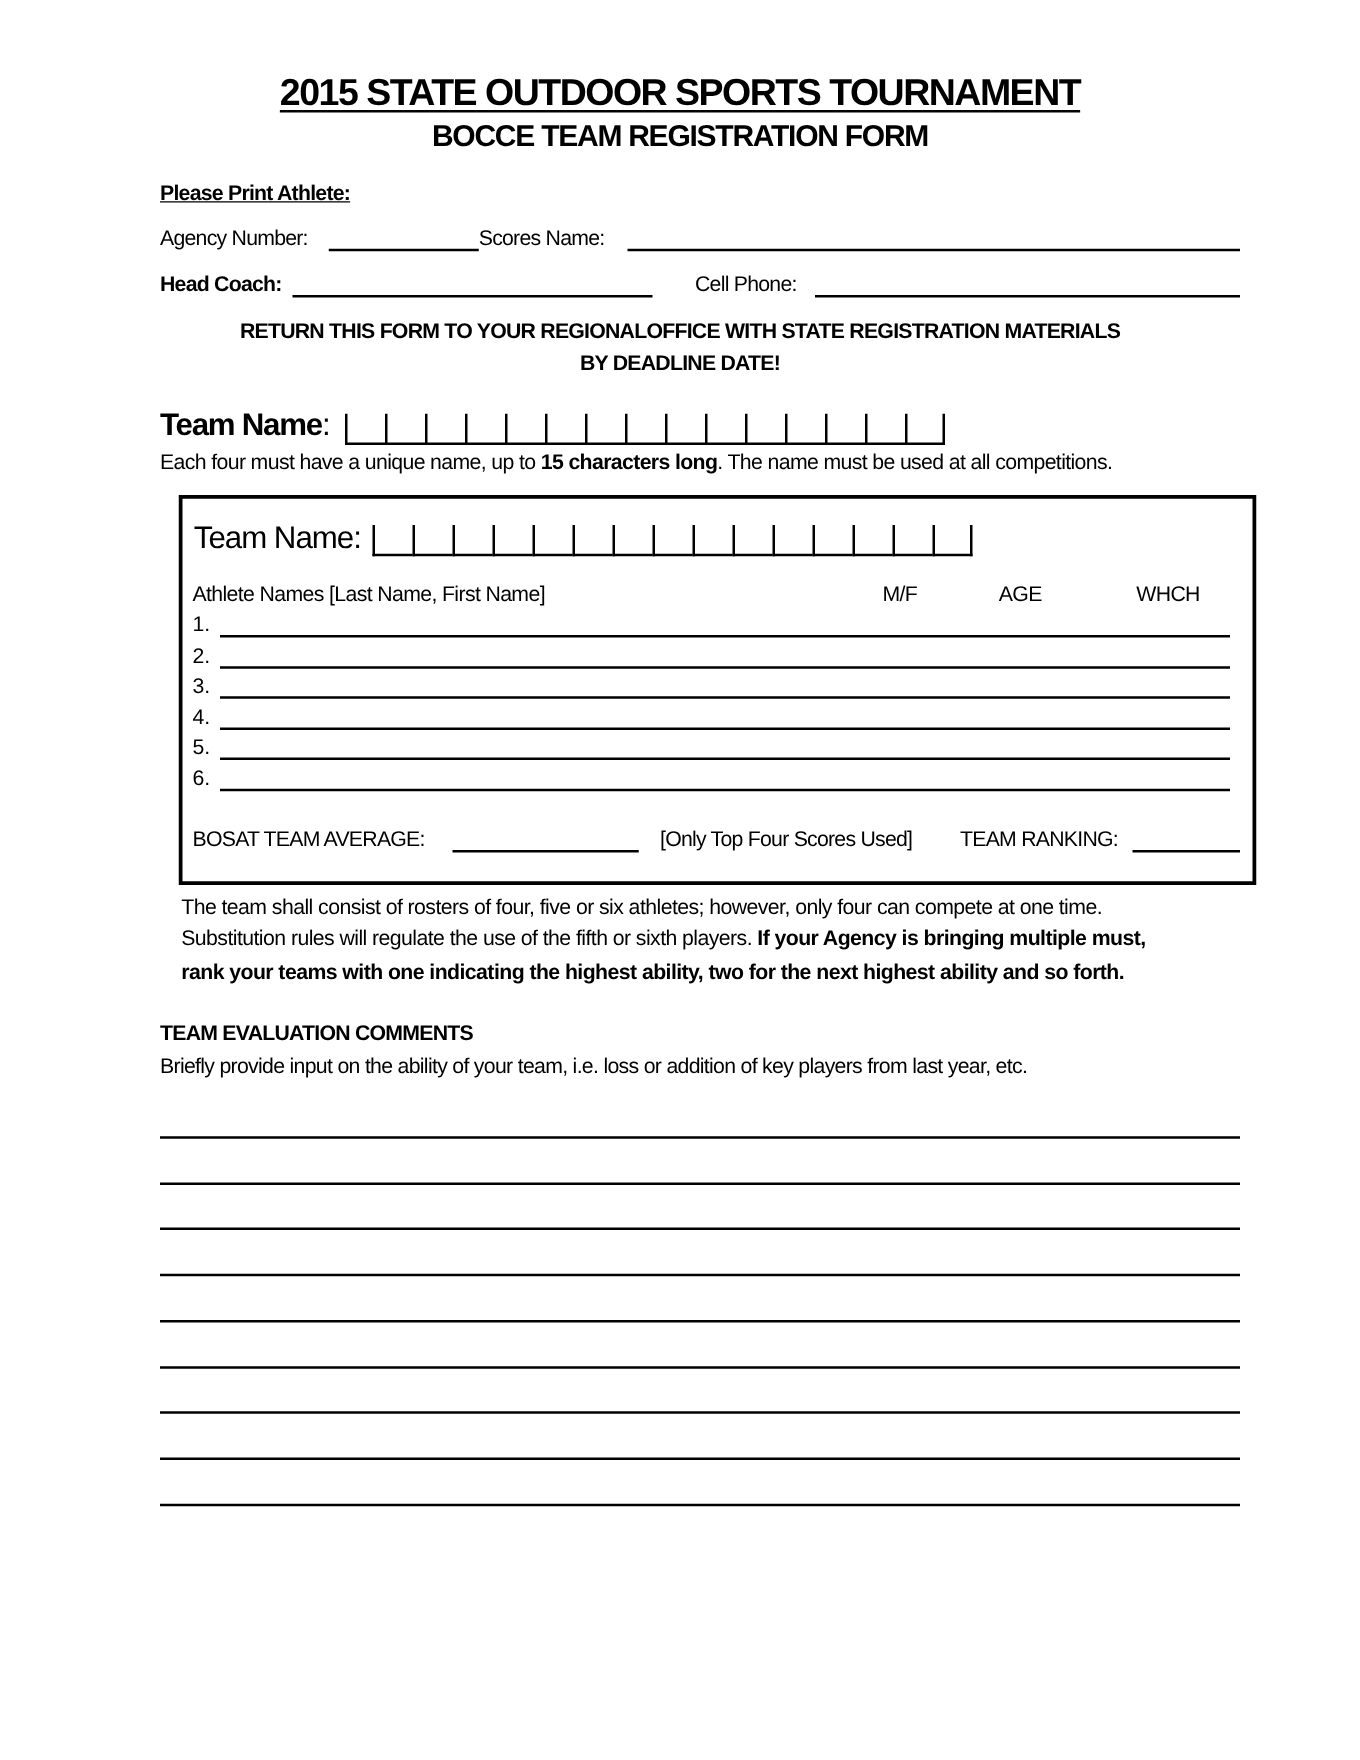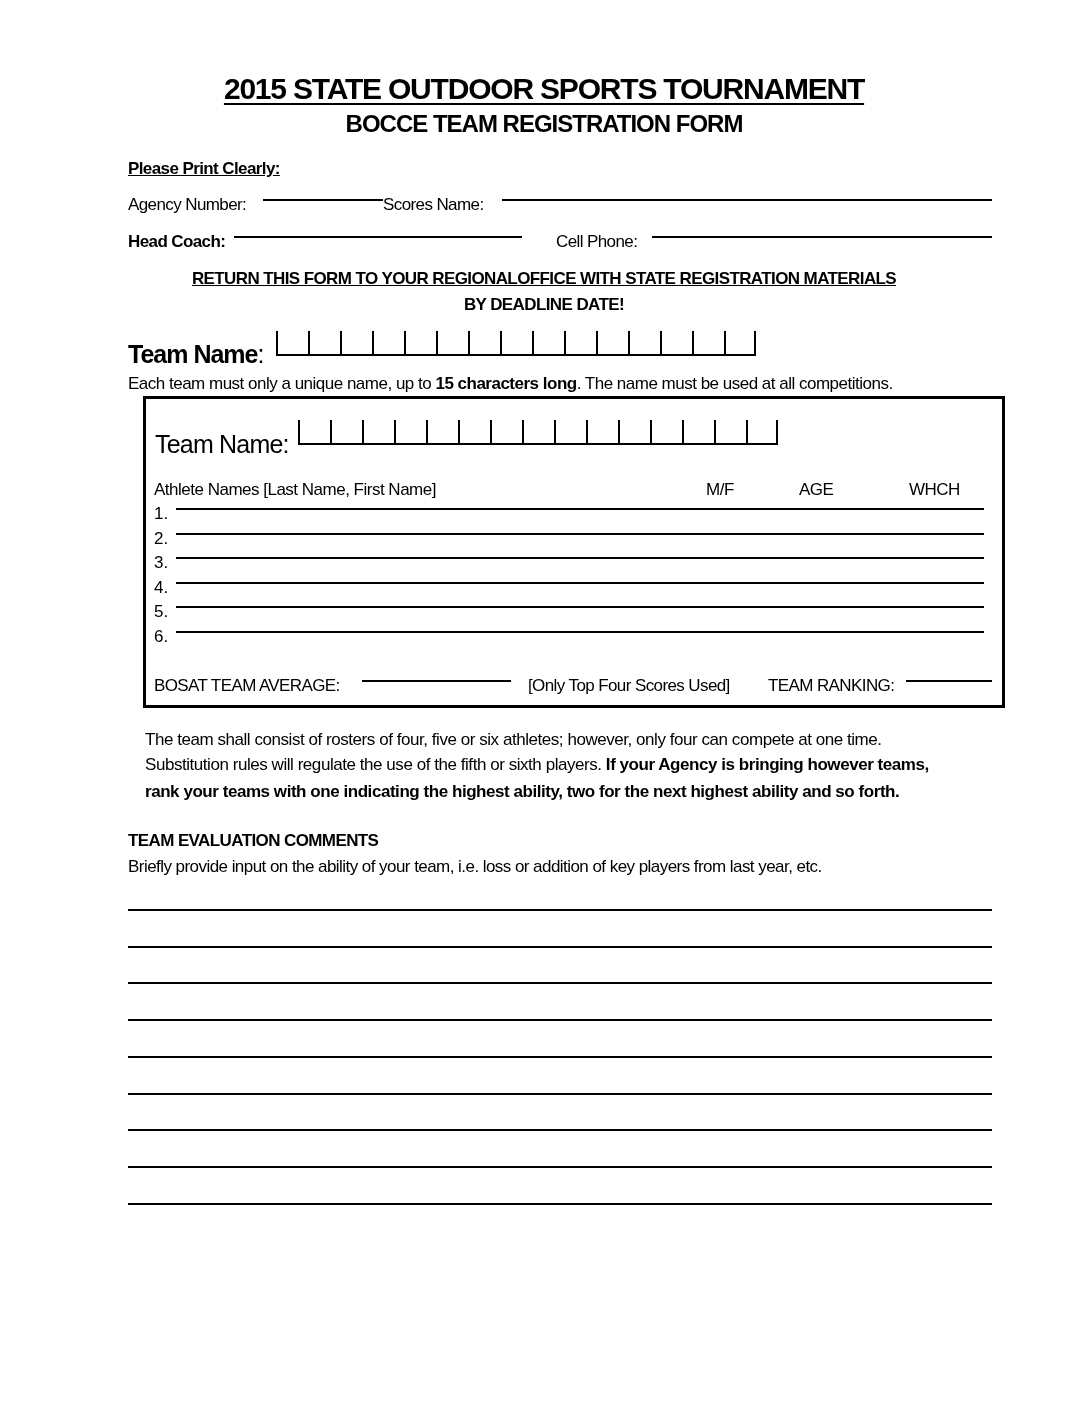--- a/index.html
+++ b/index.html
@@ -1,18 +1,18 @@
 <!DOCTYPE html>
 <html><head>
 <meta charset="utf-8">
 <style>
   html, body { margin:0; padding:0; background:#ffffff; }
   body { width:1088px; height:1408px; position:relative; overflow:hidden;
          font-family:"Liberation Sans", sans-serif; color:#000; }
-  .abs { position:absolute; white-space:nowrap;margin-top:14px; }
+  .abs { position:absolute; white-space:nowrap; }
   .title { left:0; width:1088px; top:58px; text-align:center; font-weight:bold; font-size:30px;
            letter-spacing:-1.2px; }
   .title span { text-decoration:underline; text-decoration-thickness:2px; text-underline-offset:4px; }
   .subtitle { left:0; width:1088px; top:96px; text-align:center; font-weight:bold; font-size:24px; letter-spacing:-1px; }
   .print { left:128px; top:145px; font-weight:bold; font-size:17px; text-decoration:underline; letter-spacing:-0.6px; }
   .lbl { font-size:17px; letter-spacing:-0.6px; }
   .line { position:absolute; border-bottom:2px solid #000; height:0; }
   .notice { left:0; width:1088px; text-align:center; font-weight:bold; font-size:17px; letter-spacing:-0.6px; }
   .teamname-big { left:128px; top:326px; font-weight:bold; font-size:25px; letter-spacing:-1px; }
   .boxes { position:absolute; display:flex; }
@@ -28,33 +28,33 @@
   .eval-h { left:128px; top:817px; font-weight:bold; font-size:17px; letter-spacing:-0.6px;text-align:center; }
   .eval-d { left:128px; top:843px; font-size:17px; letter-spacing:-0.55px; }
   .cline { position:absolute; left:128px; width:864px; border-bottom:2px solid #000; height:0; }
 </style>
 </head>
 <body>
 
 <div class="abs title"><span>2015 STATE OUTDOOR SPORTS TOURNAMENT</span></div>
 <div class="abs subtitle">BOCCE TEAM REGISTRATION FORM</div>
 
-<div class="abs print">Please Print Clearly:</div>
+<div class="abs print">Please Print Athlete:</div>
 
 <div class="abs lbl" style="left:128px;top:181px;">Agency Number:</div>
 <div class="line" style="left:263px;top:199px;width:120px;"></div>
 <div class="abs lbl" style="left:383px;top:181px;">Scores Name:</div>
 <div class="line" style="left:502px;top:199px;width:490px;"></div>
 
 <div class="abs lbl" style="left:128px;top:218px;font-weight:bold;">Head Coach:</div>
 <div class="line" style="left:234px;top:236px;width:288px;"></div>
 <div class="abs lbl" style="left:556px;top:218px;">Cell Phone:</div>
 <div class="line" style="left:652px;top:236px;width:340px;"></div>
 
-<div class="abs notice" style="top:255px;text-decoration:underline;">RETURN THIS FORM TO YOUR REGIONALOFFICE WITH STATE REGISTRATION MATERIALS</div>
+<div class="abs notice" style="top:255px;">RETURN THIS FORM TO YOUR REGIONALOFFICE WITH STATE REGISTRATION MATERIALS</div>
 <div class="abs notice" style="top:281px;">BY DEADLINE DATE!</div>
 
 <div class="abs teamname-big"><span>Team Name</span><span style="font-weight:normal">:</span></div>
 <div class="boxes" id="boxes-main" style="left:276px;top:331px;height:25px;">
     <div class="cell" style="width: 32px; height: 100%;"></div>
     <div class="cell" style="width: 32px; height: 100%;"></div>
     <div class="cell" style="width: 32px; height: 100%;"></div>
     <div class="cell" style="width: 32px; height: 100%;"></div>
     <div class="cell" style="width: 32px; height: 100%;"></div>
     <div class="cell" style="width: 32px; height: 100%;"></div>
@@ -62,21 +62,21 @@
     <div class="cell" style="width: 32px; height: 100%;"></div>
     <div class="cell" style="width: 32px; height: 100%;"></div>
     <div class="cell" style="width: 32px; height: 100%;"></div>
     <div class="cell" style="width: 32px; height: 100%;"></div>
     <div class="cell" style="width: 32px; height: 100%;"></div>
     <div class="cell" style="width: 32px; height: 100%;"></div>
     <div class="cell" style="width: 32px; height: 100%;"></div>
     <div class="cell" style="width: 32px; height: 100%; border-right: 2px solid rgb(0, 0, 0);"></div>
   </div>
 
-<div class="abs hint"><span>Each team must only a unique name, up to </span><span class="b">15 characters long</span><span>.  The name must be used at all competitions.</span></div>
+<div class="abs hint"><span>Each four must have a unique name, up to </span><span class="b">15 characters long</span><span>.  The name must be used at all competitions.</span></div>
 
 <div class="roster-box"></div>
 <div class="abs teamname-small">Team Name:</div>
 <div class="boxes" id="boxes-roster" style="left:298px;top:420px;height:25px;">
     <div class="cell" style="width: 32px; height: 100%;"></div>
     <div class="cell" style="width: 32px; height: 100%;"></div>
     <div class="cell" style="width: 32px; height: 100%;"></div>
     <div class="cell" style="width: 32px; height: 100%;"></div>
     <div class="cell" style="width: 32px; height: 100%;"></div>
     <div class="cell" style="width: 32px; height: 100%;"></div>
@@ -111,21 +111,21 @@
     <div class="line" style="left: 176px; width: 808px; top: 630.5px;"></div>
   </div>
 
 <div class="abs lbl" style="left:154px;top:662px;">BOSAT TEAM AVERAGE:</div>
 <div class="line" style="left:362px;top:680px;width:149px;"></div>
 <div class="abs lbl" style="left:528px;top:662px;">[Only Top Four Scores Used]</div>
 <div class="abs lbl" style="left:768px;top:662px;">TEAM RANKING:</div>
 <div class="line" style="left:906px;top:680px;width:86px;"></div>
 
 <div class="abs para" style="top:716px;left:145px;">The team shall consist of rosters of four, five or six athletes; however, only four can compete at one time.</div>
-<div class="abs para" style="top:741px;left:145px;"><span>Substitution rules will regulate the use of the fifth or sixth players.  </span><span class="b">If your Agency is bringing however teams,</span></div>
+<div class="abs para" style="top:741px;left:145px;"><span>Substitution rules will regulate the use of the fifth or sixth players.  </span><span class="b">If your Agency is bringing multiple must,</span></div>
 <div class="abs para b" style="top:768px;left:145px;">rank your teams with one indicating the highest ability, two for the next highest ability and so forth.</div>
 
 <div class="abs eval-h">TEAM EVALUATION COMMENTS</div>
 <div class="abs eval-d">Briefly provide input on the ability of your team, i.e. loss or addition of key players from last year, etc.</div>
 
 <div id="comment-lines">
     <div class="cline" style="top: 909px;"></div>
     <div class="cline" style="top: 945.7px;"></div>
     <div class="cline" style="top: 982.4px;"></div>
     <div class="cline" style="top: 1019.1px;"></div>

